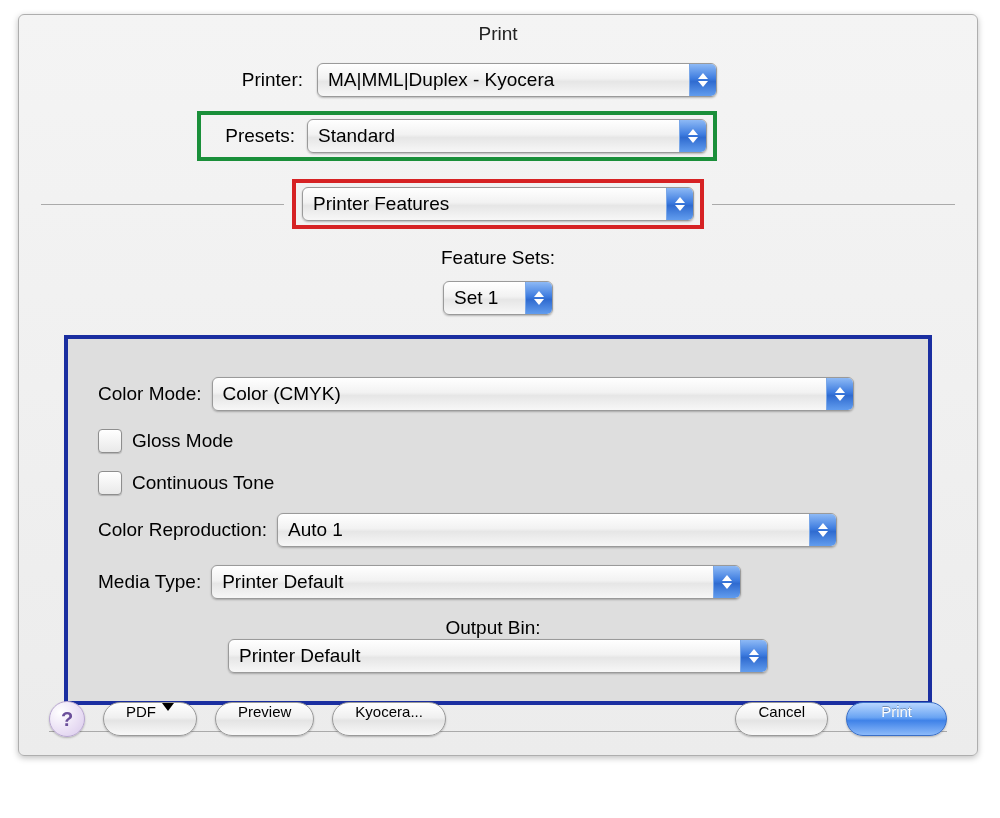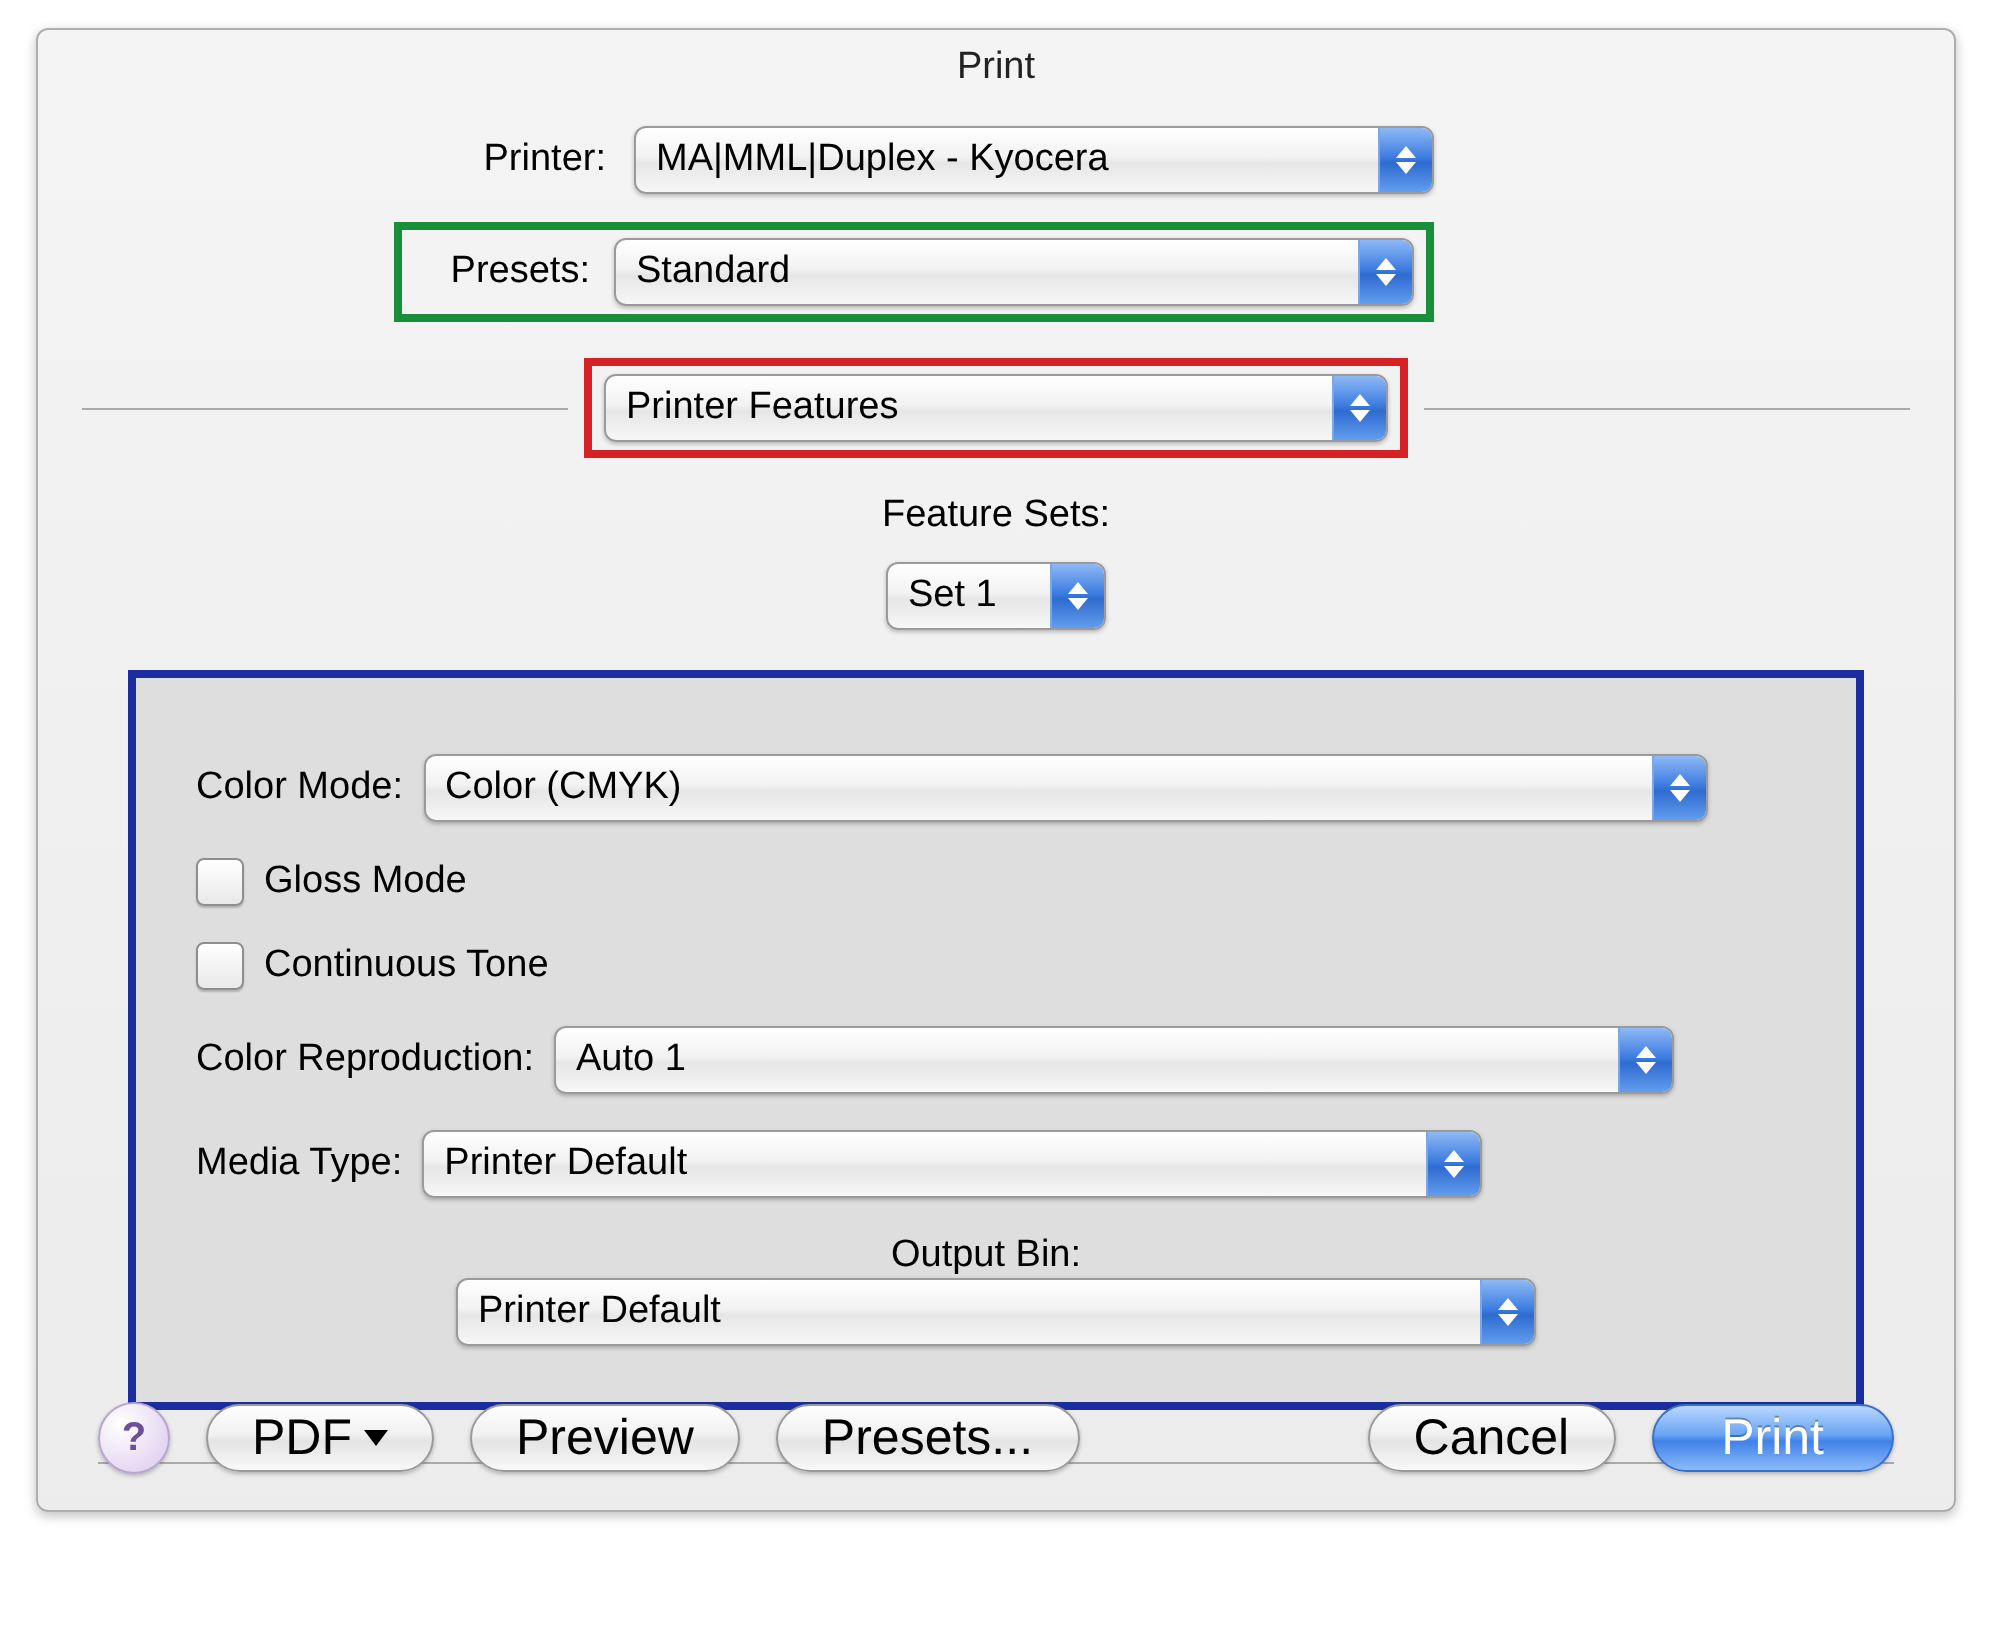--- a/index.html
+++ b/index.html
@@ -59,29 +59,28 @@
     flex-direction: column;
     align-items: center;
     justify-content: center;
     gap: 2px;
   }
   .popup .popup-arrows svg { display:block; }
 
   
   .pill {
     display: inline-flex;
-    align-items: center;
     justify-content: center;
     height: 34px;
     padding: 0 22px;
     background: linear-gradient(#ffffff, #f0f0f0 45%, #e4e4e4 55%, #f8f8f8);
     border: 1px solid #9a9a9a;
     border-radius: 17px;
     box-shadow: 0 1px 2px rgba(0,0,0,0.25);
-    font-size: 25px;
+    font-size: 15px;
     color: #000;
     box-sizing: border-box;
     cursor: default;
   }
   .pill.primary {
     background: linear-gradient(#b9d7ff, #6aa4f3 45%, #3f82e8 55%, #8cbafa);
     border-color: #3a6fc7;
     color: #fff;
     text-shadow: 0 -1px 0 rgba(0,0,0,0.3);
   }
@@ -346,21 +345,21 @@
       <span>?</span>
     </span>
     <span class="pill">
       <span>PDF</span>
       <span class="pdf-tri"></span>
     </span>
     <span class="pill">
       <span>Preview</span>
     </span>
     <span class="pill">
-      <span>Presets...</span>
+      <span>Kyocera...</span>
     </span>
     <span class="spacer"></span>
     <span class="pill">
       <span>Cancel</span>
     </span>
     <span class="pill primary" style="padding:0 34px;">
       <span>Print</span>
     </span>
   </div>
 

